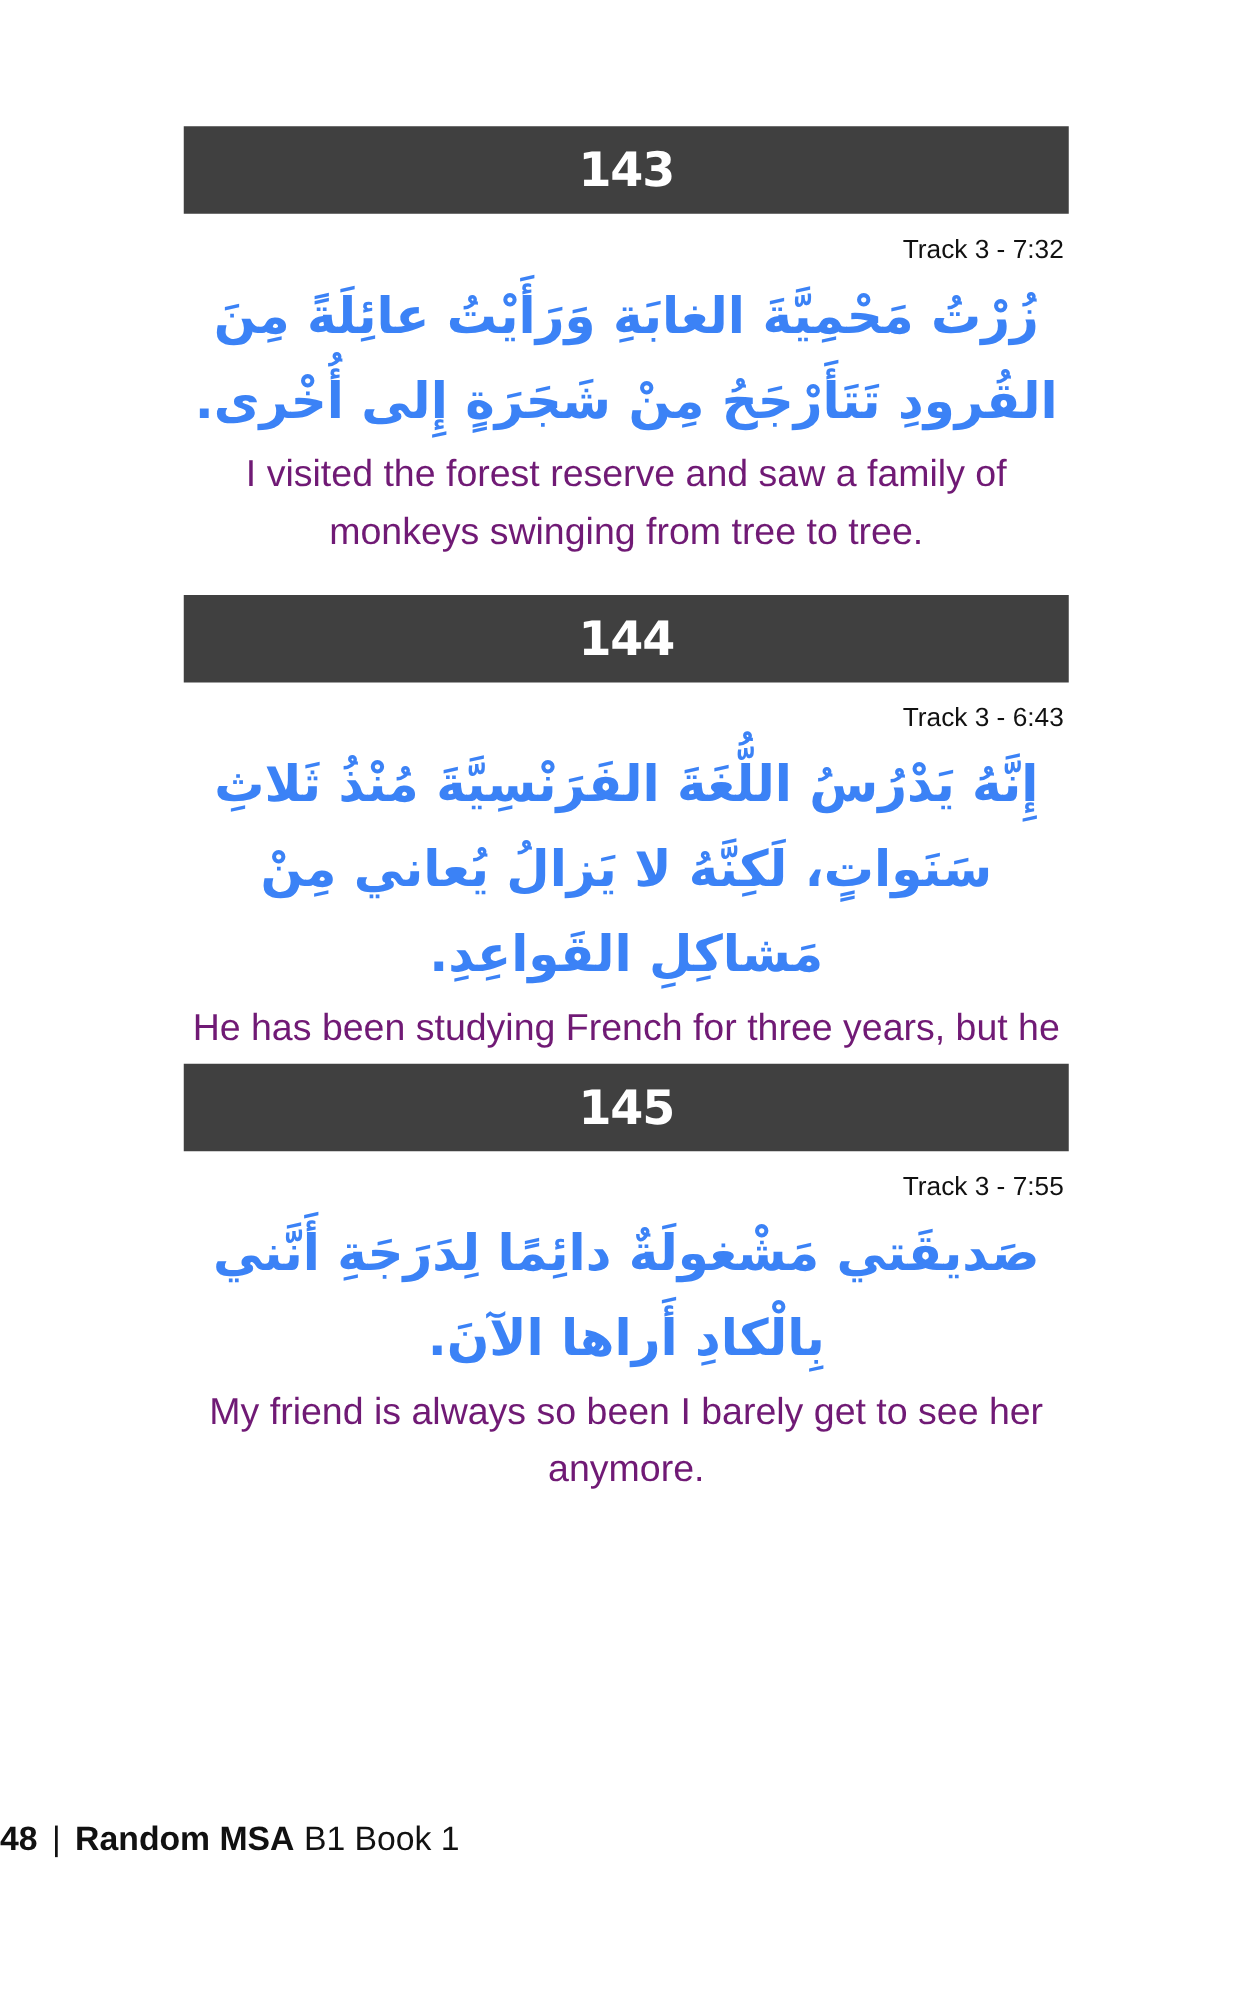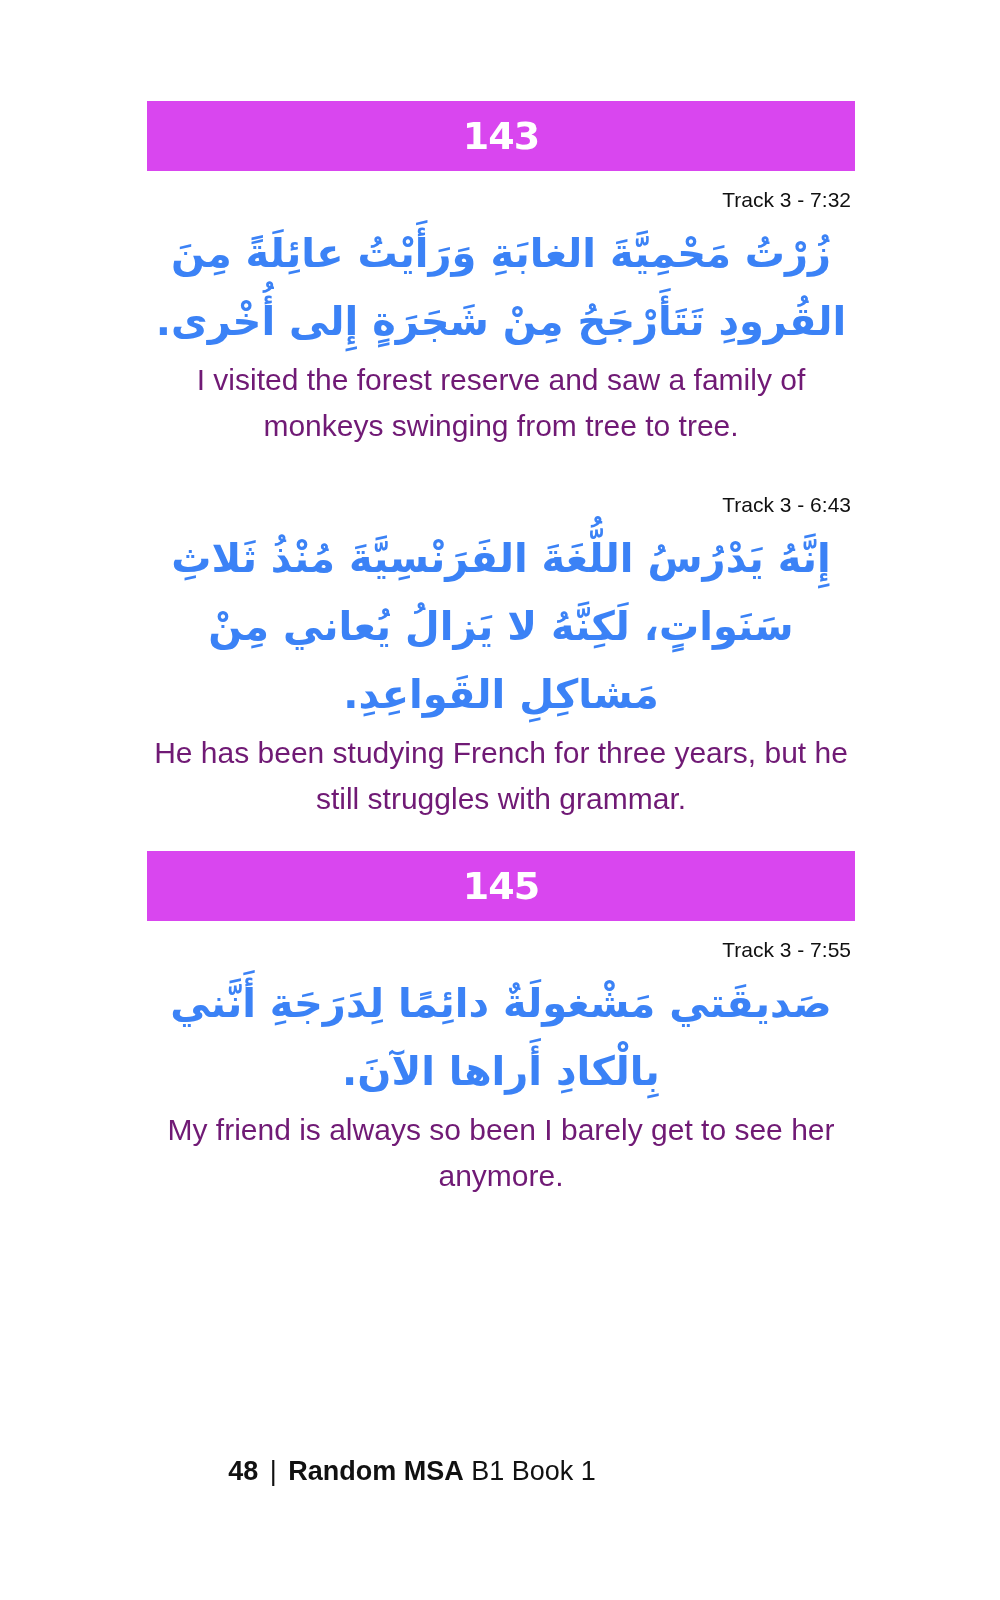--- a/index.html
+++ b/index.html
@@ -15,21 +15,21 @@
       font-family: "DejaVu Sans", "Liberation Sans", sans-serif;
       color: #111111;
     }
     .entry {
       position: absolute;
       left: 147px;
       width: 708px;
     }
     .num-bar {
       height: 70px;
-      background: #d946ef;
+      background: #404040;
       display: flex;
       align-items: center;
       justify-content: center;
     }
     .num {
       color: #ffffff;
       font-family: "DejaVu Sans", sans-serif;
       font-weight: bold;
       font-size: 38px;
       letter-spacing: -1px;
@@ -60,21 +60,20 @@
       font-size: 30px;
       line-height: 46px;
       color: #701a75;
       margin-top: 2px;
     }
     .footer {
       position: absolute;
       top: 1456px;
       left: 0;
       width: 824px;
-      text-align: center;
       font-family: "Liberation Sans", sans-serif;
       font-size: 27px;
       color: #111111;
     }
     .footer .page-num { font-weight: bold; }
     .footer .sep { font-weight: normal; margin: 0 4px; }
     .footer .title-bold { font-weight: bold; }
     .footer .title-rest { font-weight: normal; }
   </style>
 </head>
@@ -83,20 +82,23 @@
 <div class="entry" style="top:101px;">
   <div class="num-bar">
     <span class="num">143</span>
   </div>
   <div class="track">Track 3 - 7:32</div>
   <div class="arabic">زُرْتُ مَحْمِيَّةَ الغابَةِ وَرَأَيْتُ عائِلَةً مِنَ القُرودِ تَتَأَرْجَحُ مِنْ شَجَرَةٍ إِلى أُخْرى.</div>
   <div class="english">I visited the forest reserve and saw a family of monkeys swinging from tree to tree.</div>
 </div>
 
 <div class="entry" style="top:476px;">
+  <div class="num-bar">
+    <span class="num">144</span>
+  </div>
   <div class="track">Track 3 - 6:43</div>
   <div class="arabic">إِنَّهُ يَدْرُسُ اللُّغَةَ الفَرَنْسِيَّةَ مُنْذُ ثَلاثِ سَنَواتٍ، لَكِنَّهُ لا يَزالُ يُعاني مِنْ مَشاكِلِ القَواعِدِ.</div>
   <div class="english">He has been studying French for three years, but he still struggles with grammar.</div>
 </div>
 
 <div class="entry" style="top:851px;">
   <div class="num-bar">
     <span class="num">145</span>
   </div>
   <div class="track">Track 3 - 7:55</div>

